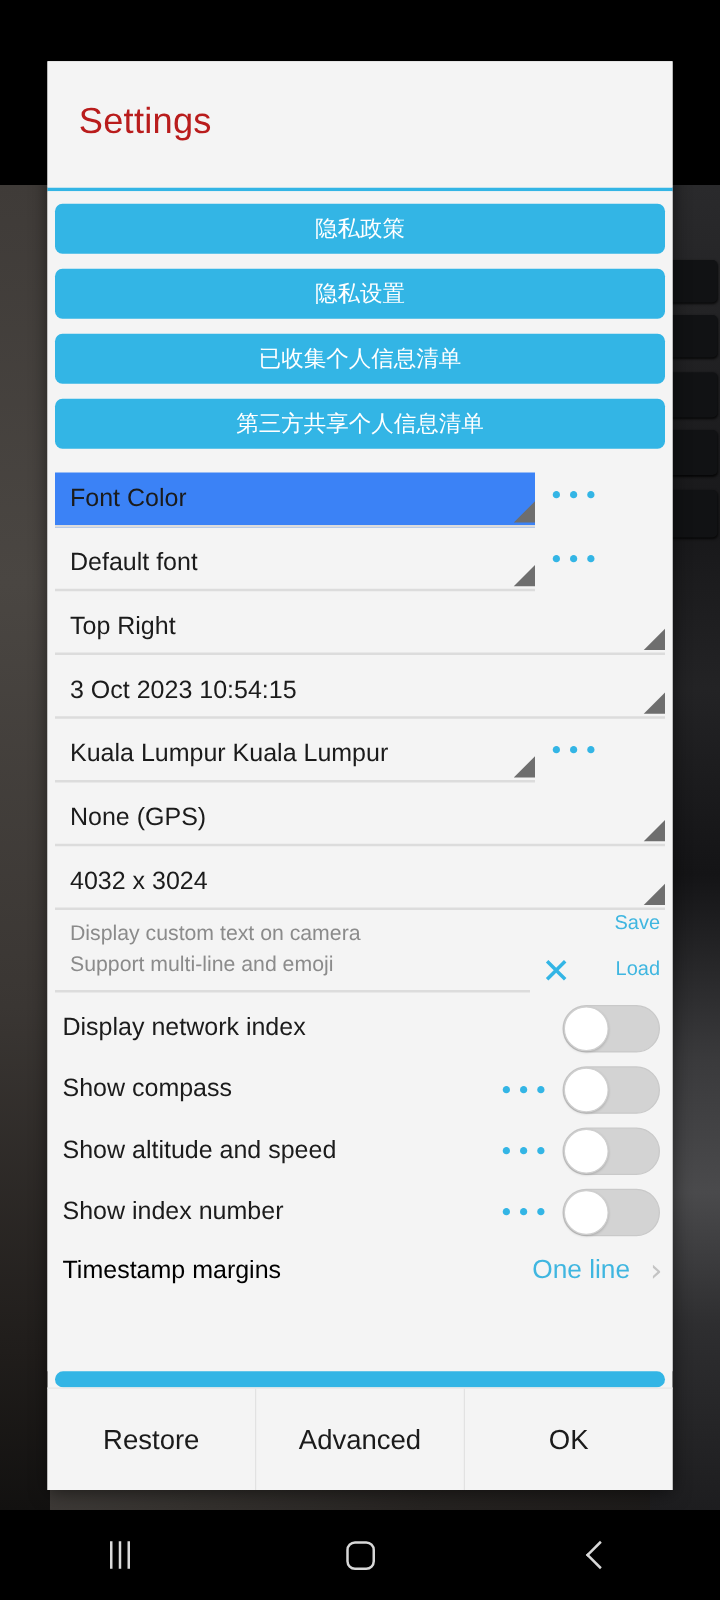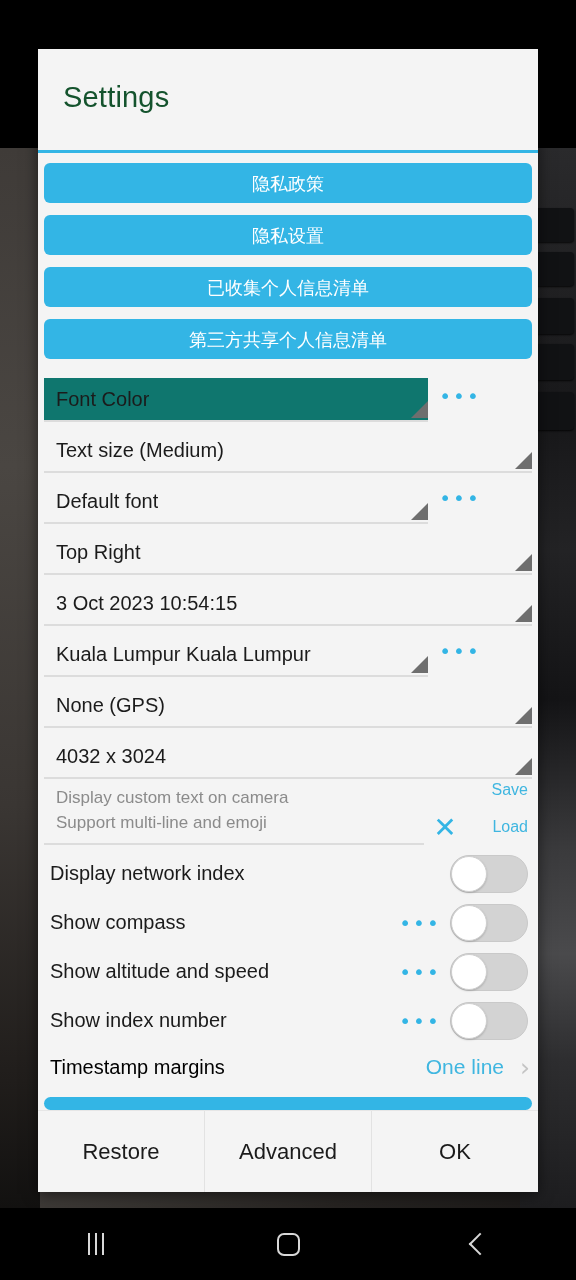--- a/index.html
+++ b/index.html
@@ -82,21 +82,21 @@
     height: 101px;
     flex: 0 0 auto;
     position: relative;
     background: #f4f4f4;
   }
   .dlg-title {
     position: absolute;
     left: 25px;
     top: 32px;
     font-size: 29px;
-    color: #14532d;
+    color: #b91c1c;
     letter-spacing: .2px;
   }
   .title-rule {
     height: 3px;
     background: #33b5e5;
     flex: 0 0 auto;
   }
 
   .dlg-body {
     flex: 1 1 auto;
@@ -137,21 +137,21 @@
     position: relative;
     flex: 1 1 auto;
     height: 44px;
     border-bottom: 2px solid #dcdcdc;
     display: flex;
     align-items: center;
     box-sizing: border-box;
   }
   .spin-box.wide  { flex: 1 1 auto; }
   .spin-box.short { flex: 0 0 384px; }
-  .spin-box.focused { background: #0f766e; }
+  .spin-box.focused { background: #3b82f6; }
   .spin-text {
     font-size: 20px;
     color: #1b1b1b;
     padding-left: 12px;
     white-space: nowrap;
     overflow: hidden;
   }
   .spin-arrow {
     position: absolute;
     right: 0;
@@ -402,26 +402,20 @@
     <button class="pbtn">第三方共享个人信息清单</button>
 
     <div class="spin-row">
       <div class="spin-box short focused">
         <span class="spin-text">Font Color</span>
         <span class="spin-arrow"></span>
       </div>
       <div class="dots">•••</div>
     </div>
 
-    <div class="spin-row">
-      <div class="spin-box wide">
-        <span class="spin-text">Text size (Medium)</span>
-        <span class="spin-arrow"></span>
-      </div>
-    </div>
 
     <div class="spin-row">
       <div class="spin-box short">
         <span class="spin-text">Default font</span>
         <span class="spin-arrow"></span>
       </div>
       <div class="dots">•••</div>
     </div>
 
     <div class="spin-row">

